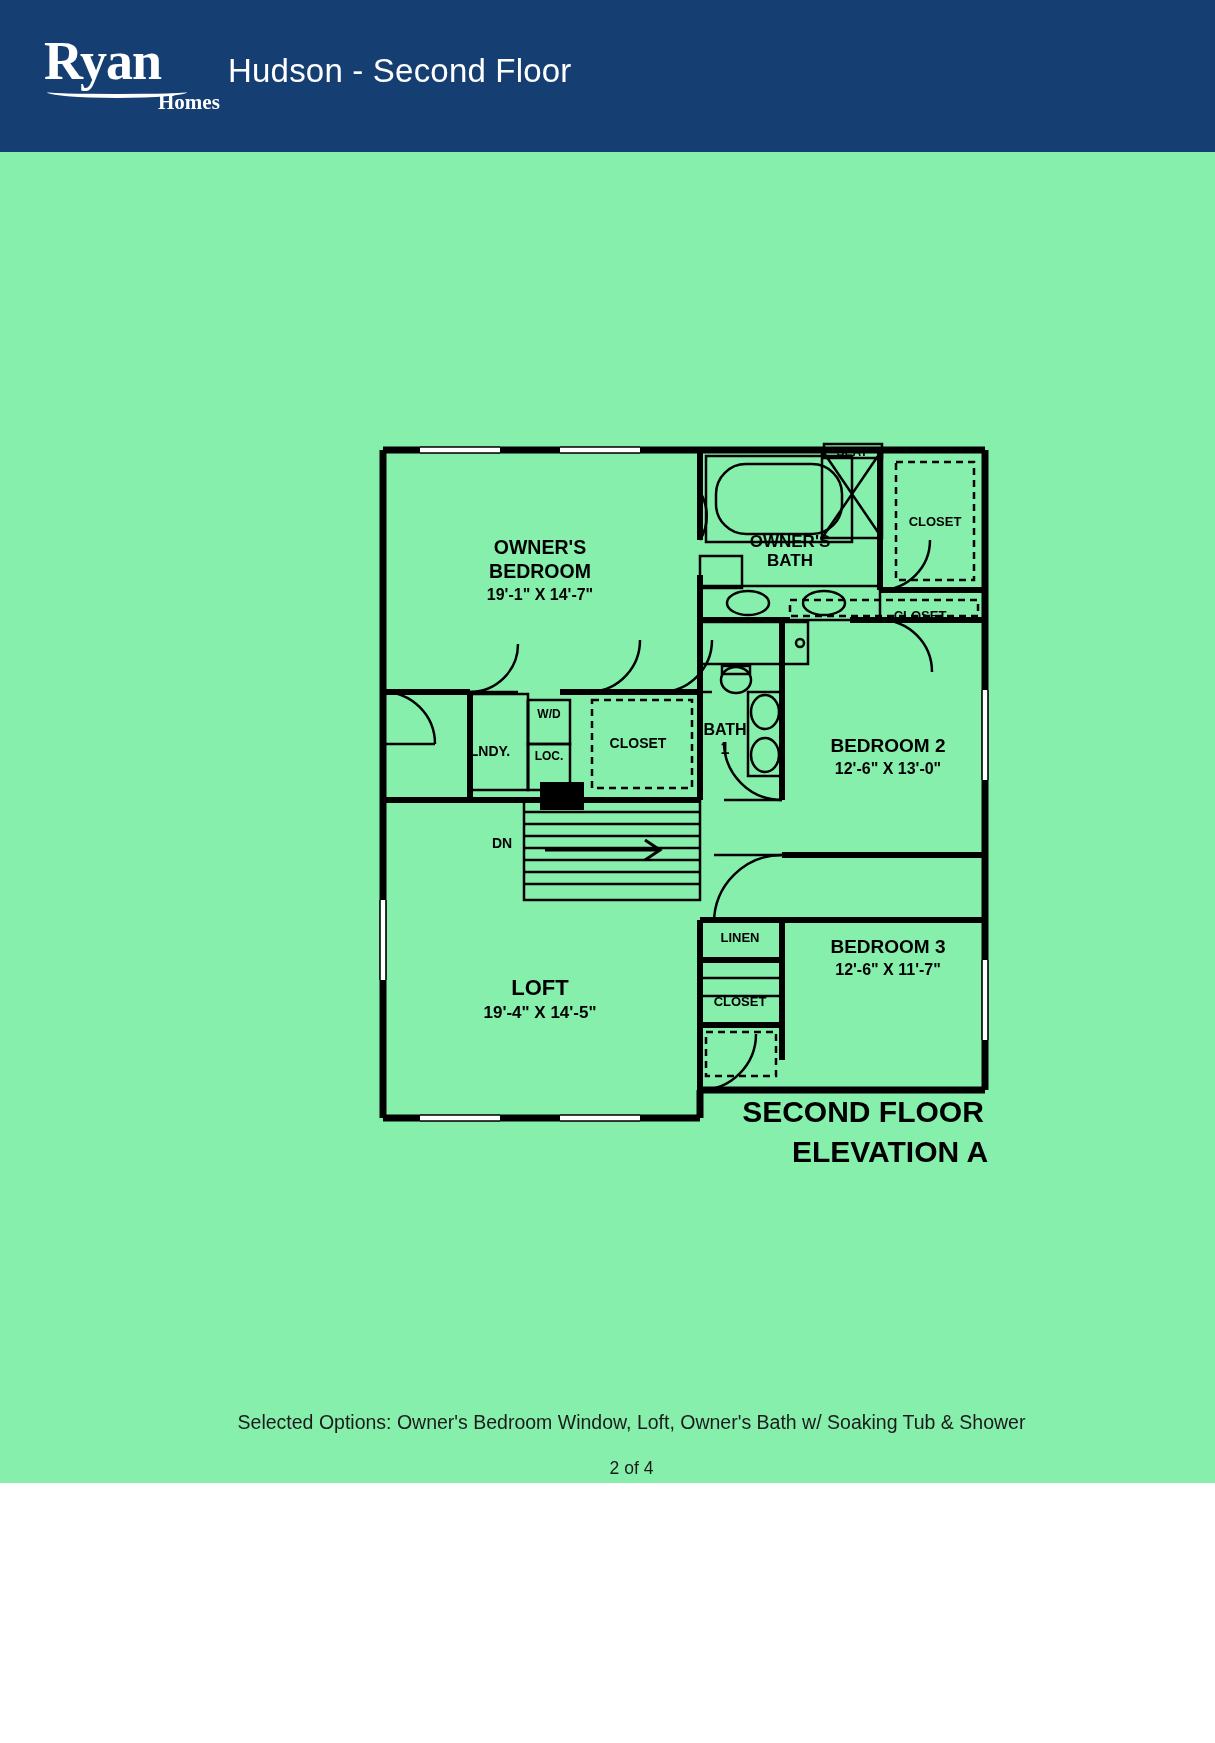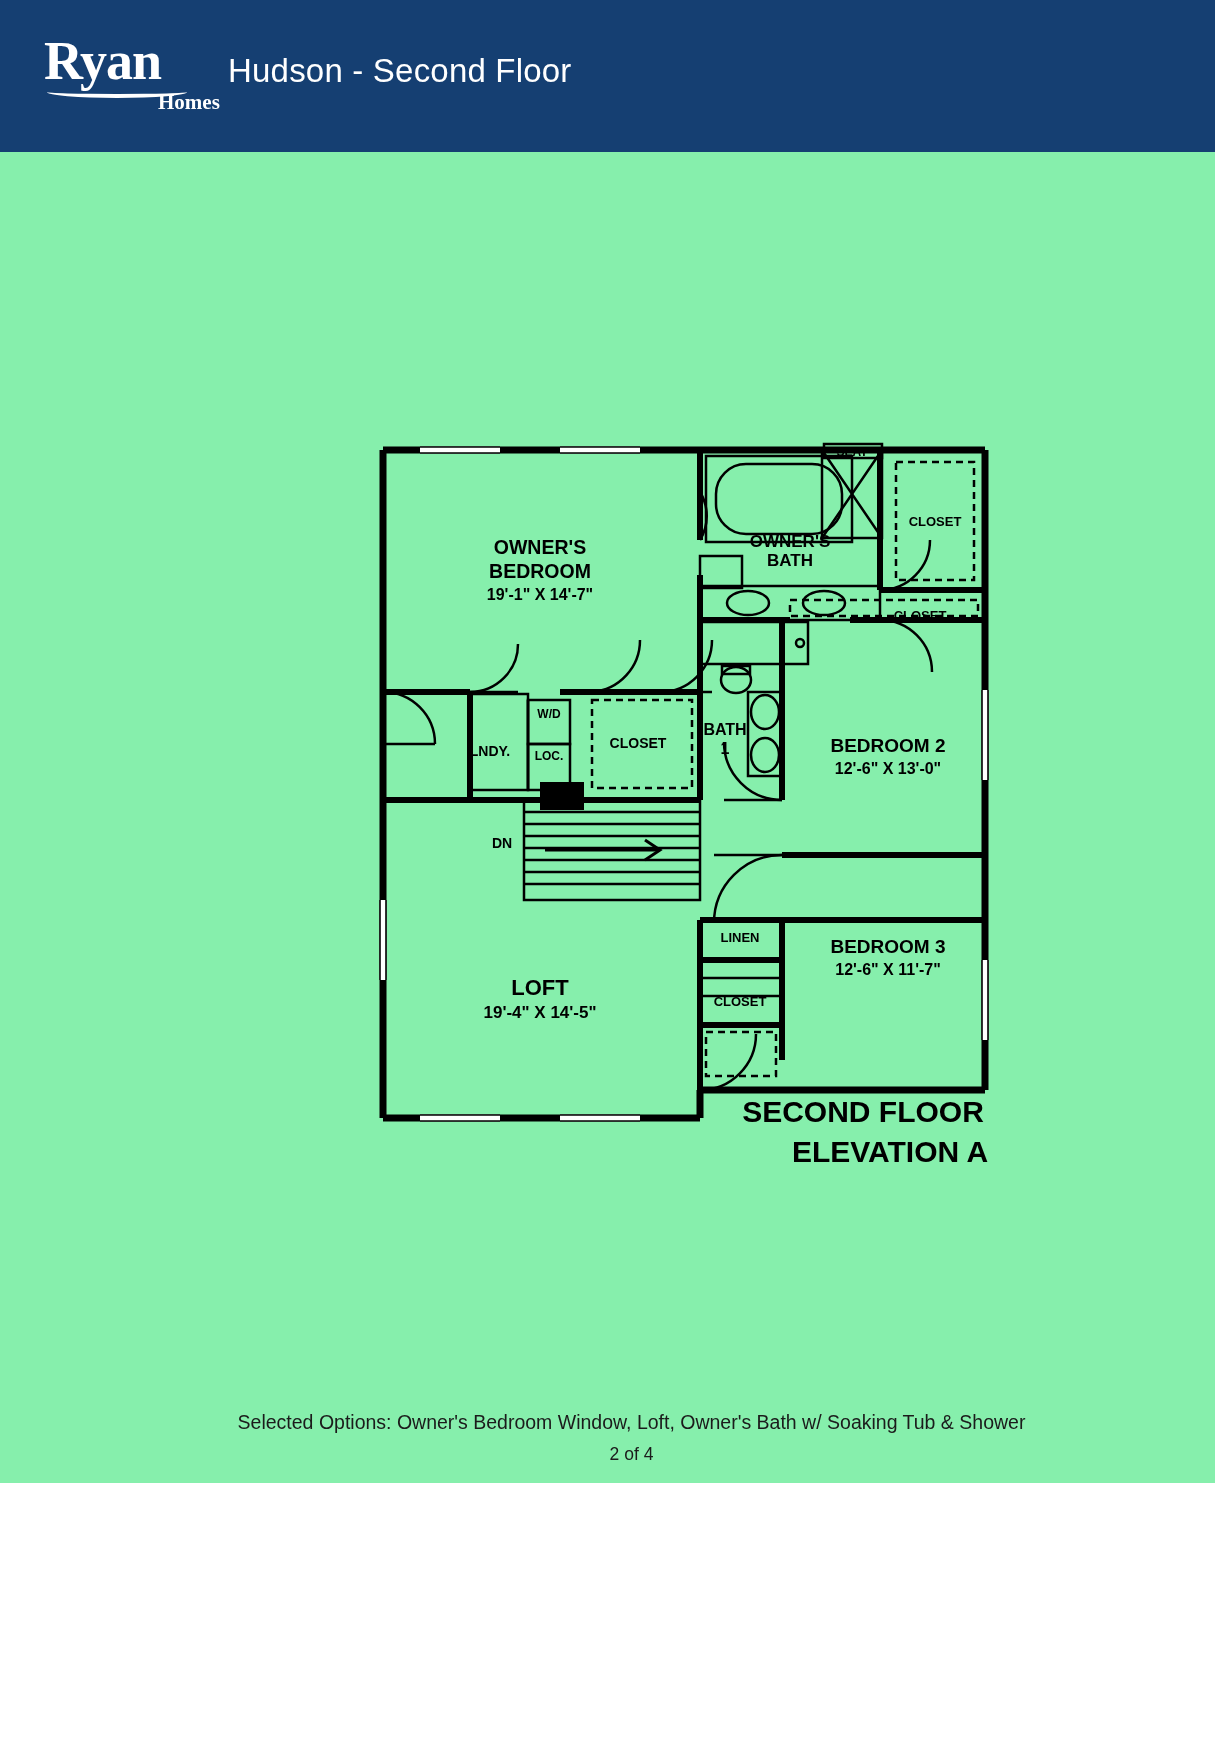--- a/index.html
+++ b/index.html
@@ -79,21 +79,21 @@
     width: 1215px;
     text-align: center;
   }
   .notes div {
     font-size: 19.5px;
     color: #1b1b1b;
     line-height: 29px;
     white-space: nowrap;
     padding-left: 48px;
   }
-  .notes .page-num { font-size: 17.5px; margin-top: 3px; }
+  .notes .page-num { font-size: 17.5px; margin-top: 17px; }
 
   
   .mls {
     position: absolute;
     left: 10px; top: 1604px;
     width: 120px; height: 34px;
     font-size: 13px;
     color: #3a3a3a;
   }
   .mls-house {

